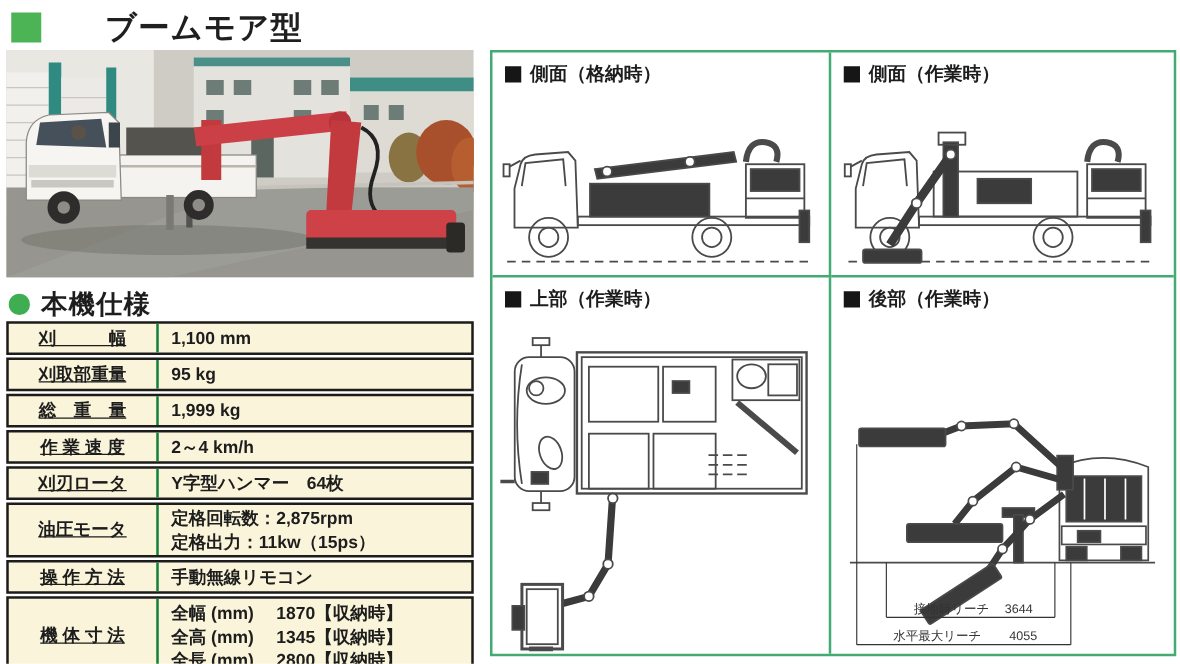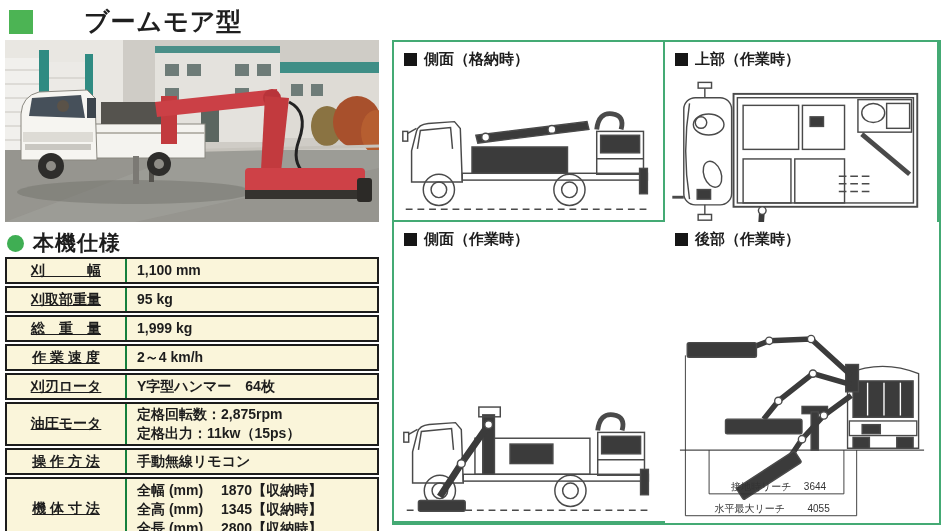--- a/index.html
+++ b/index.html
@@ -208,20 +208,54 @@
           <line x1="12" y1="62" x2="21" y2="57"></line>
         <circle cx="44" cy="120" r="16"></circle>
           <circle cx="44" cy="120" r="8"></circle>
         <circle cx="178" cy="120" r="16"></circle>
           <circle cx="178" cy="120" r="8"></circle>
         <rect x="68" y="103" width="190" height="7"></rect>
         <rect x="78" y="76" width="98" height="27" fill="#3b3b3b"></rect>
         <polygon points="82,64 196,50 198,58 84,72" fill="#3b3b3b"></polygon>
         <circle cx="92" cy="66" r="4" fill="#ffffff"></circle>
         <circle cx="160" cy="58" r="4" fill="#ffffff"></circle>
+        <path d="M206,58 q2,-18 16,-16 q13,2 9,16" stroke-width="5"></path>
+        <rect x="206" y="60" width="48" height="44"></rect>
+        <rect x="210" y="64" width="40" height="18" fill="#3b3b3b"></rect>
+        <line x1="206" y1="88" x2="254" y2="88"></line>
+        <rect x="250" y="98" width="8" height="26" fill="#3b3b3b"></rect>
+      </svg>
+    </div>
+  </div>
+
+  <div class="dcell bb">
+    <div class="panel-header">
+      <div class="panel-square"></div>
+      <div class="panel-title">側面（作業時）</div>
+    </div>
+    <div class="panel-body">
+      <svg width="266" height="148" viewBox="0 0 273 150" fill="none" stroke="#4a4a4a" stroke-width="1.5">
+        <line x1="10" y1="140" x2="262" y2="140" stroke-dasharray="7 5"></line>
+        <path d="M16,112 L16,80 L21,60 Q23,53 33,52 L60,50 L66,57 L68,112 Z"></path>
+        <path d="M22,78 L25,59 L56,56 L58,78"></path>
+        <rect x="7" y="60" width="5" height="10"></rect>
+          <line x1="12" y1="62" x2="21" y2="57"></line>
+        <circle cx="44" cy="120" r="16"></circle>
+          <circle cx="44" cy="120" r="8"></circle>
+        <circle cx="178" cy="120" r="16"></circle>
+          <circle cx="178" cy="120" r="8"></circle>
+        <rect x="68" y="103" width="190" height="7"></rect>
+        <rect x="80" y="66" width="118" height="37"></rect>
+        <rect x="116" y="72" width="44" height="20" fill="#3b3b3b"></rect>
+        <rect x="88" y="42" width="12" height="61" fill="#3b3b3b"></rect>
+        <rect x="84" y="34" width="22" height="10"></rect>
+        <polyline points="94,52 66,92 44,126" stroke="#3b3b3b" stroke-width="7"></polyline>
+        <circle cx="94" cy="52" r="4" fill="#ffffff"></circle>
+        <circle cx="66" cy="92" r="4" fill="#ffffff"></circle>
+        <rect x="22" y="130" width="48" height="11" rx="2" fill="#3b3b3b"></rect>
         <path d="M206,58 q2,-18 16,-16 q13,2 9,16" stroke-width="5"></path>
         <rect x="206" y="60" width="48" height="44"></rect>
         <rect x="210" y="64" width="40" height="18" fill="#3b3b3b"></rect>
         <line x1="206" y1="88" x2="254" y2="88"></line>
         <rect x="250" y="98" width="8" height="26" fill="#3b3b3b"></rect>
       </svg>
     </div>
   </div>
 
   <div class="dcell br">
@@ -257,54 +291,20 @@
         <line x1="176" y1="120" x2="208" y2="120" stroke-dasharray="8 4"></line>
         <line x1="176" y1="128" x2="208" y2="128" stroke-dasharray="8 4"></line>
         <polyline points="96,144 92,203 76,230 54,236" stroke="#3b3b3b" stroke-width="6"></polyline>
         <circle cx="96" cy="148" r="4" fill="#ffffff"></circle>
         <circle cx="92" cy="203" r="4" fill="#ffffff"></circle>
         <circle cx="76" cy="230" r="4" fill="#ffffff"></circle>
         <rect x="20" y="220" width="34" height="54" stroke-width="2.5"></rect>
         <rect x="24" y="224" width="26" height="46"></rect>
         <rect x="12" y="238" width="10" height="20" fill="#3b3b3b"></rect>
         <line x1="26" y1="274" x2="46" y2="274" stroke-width="4"></line>
-      </svg>
-    </div>
-  </div>
-
-  <div class="dcell bb">
-    <div class="panel-header">
-      <div class="panel-square"></div>
-      <div class="panel-title">側面（作業時）</div>
-    </div>
-    <div class="panel-body">
-      <svg width="266" height="148" viewBox="0 0 273 150" fill="none" stroke="#4a4a4a" stroke-width="1.5">
-        <line x1="10" y1="140" x2="262" y2="140" stroke-dasharray="7 5"></line>
-        <path d="M16,112 L16,80 L21,60 Q23,53 33,52 L60,50 L66,57 L68,112 Z"></path>
-        <path d="M22,78 L25,59 L56,56 L58,78"></path>
-        <rect x="7" y="60" width="5" height="10"></rect>
-          <line x1="12" y1="62" x2="21" y2="57"></line>
-        <circle cx="44" cy="120" r="16"></circle>
-          <circle cx="44" cy="120" r="8"></circle>
-        <circle cx="178" cy="120" r="16"></circle>
-          <circle cx="178" cy="120" r="8"></circle>
-        <rect x="68" y="103" width="190" height="7"></rect>
-        <rect x="80" y="66" width="118" height="37"></rect>
-        <rect x="116" y="72" width="44" height="20" fill="#3b3b3b"></rect>
-        <rect x="88" y="42" width="12" height="61" fill="#3b3b3b"></rect>
-        <rect x="84" y="34" width="22" height="10"></rect>
-        <polyline points="94,52 66,92 44,126" stroke="#3b3b3b" stroke-width="7"></polyline>
-        <circle cx="94" cy="52" r="4" fill="#ffffff"></circle>
-        <circle cx="66" cy="92" r="4" fill="#ffffff"></circle>
-        <rect x="22" y="130" width="48" height="11" rx="2" fill="#3b3b3b"></rect>
-        <path d="M206,58 q2,-18 16,-16 q13,2 9,16" stroke-width="5"></path>
-        <rect x="206" y="60" width="48" height="44"></rect>
-        <rect x="210" y="64" width="40" height="18" fill="#3b3b3b"></rect>
-        <line x1="206" y1="88" x2="254" y2="88"></line>
-        <rect x="250" y="98" width="8" height="26" fill="#3b3b3b"></rect>
       </svg>
     </div>
   </div>
 
   <div class="dcell">
     <div class="panel-header">
       <div class="panel-square"></div>
       <div class="panel-title">後部（作業時）</div>
     </div>
     <div class="panel-body">

